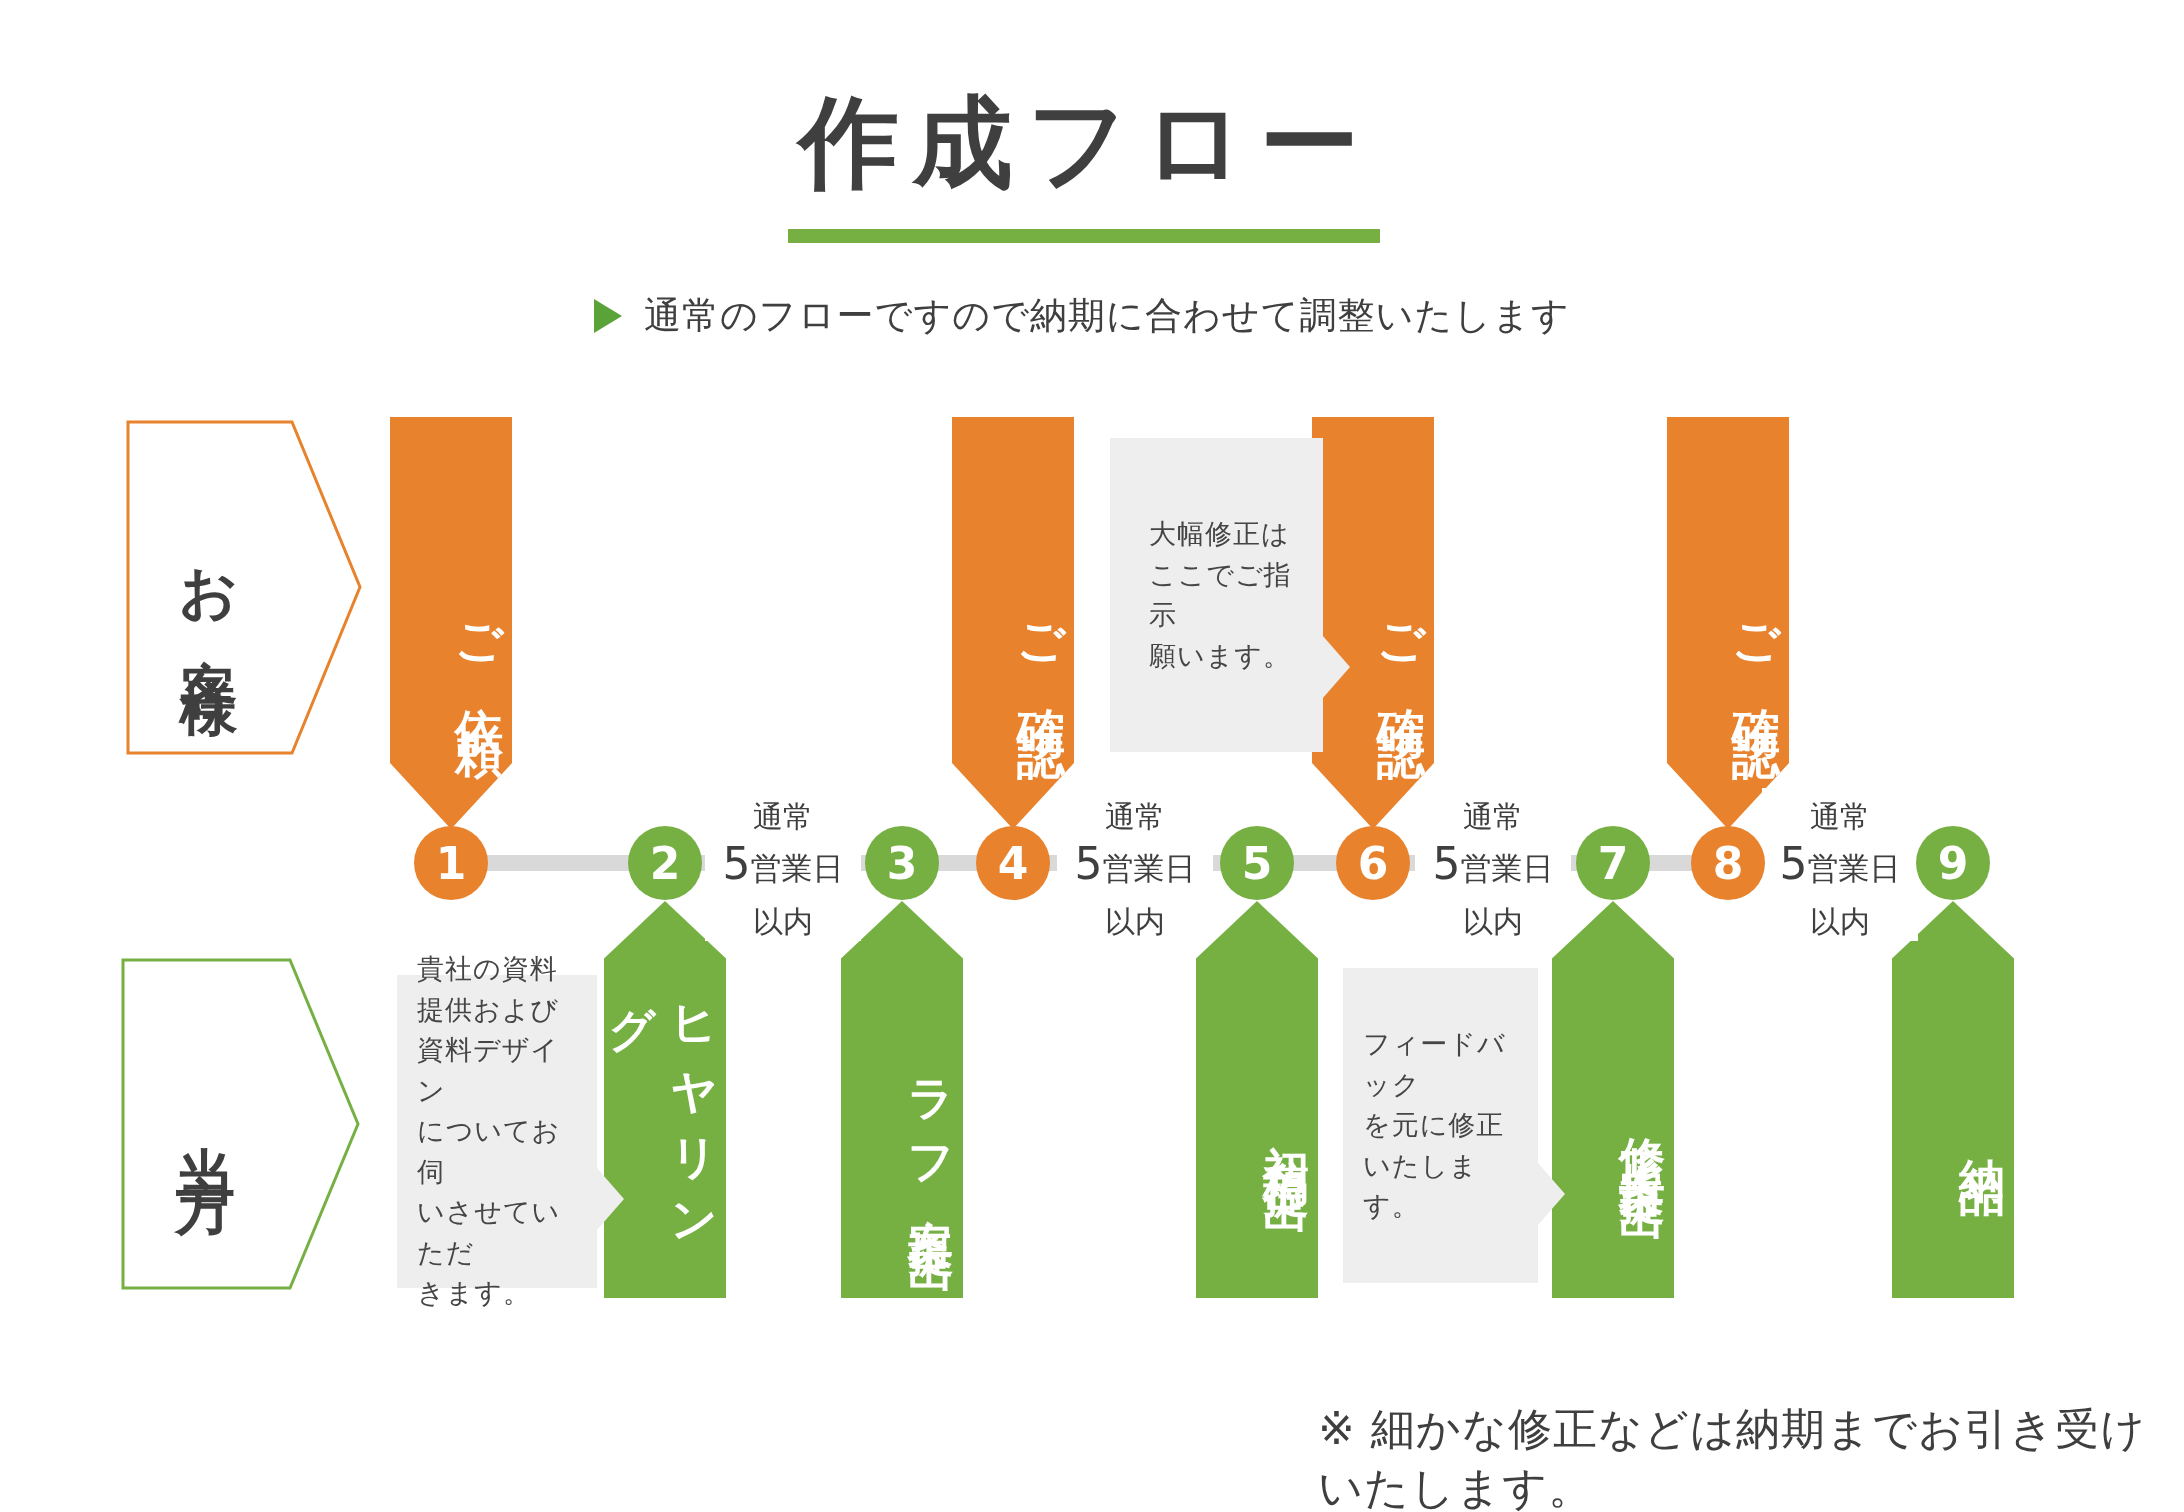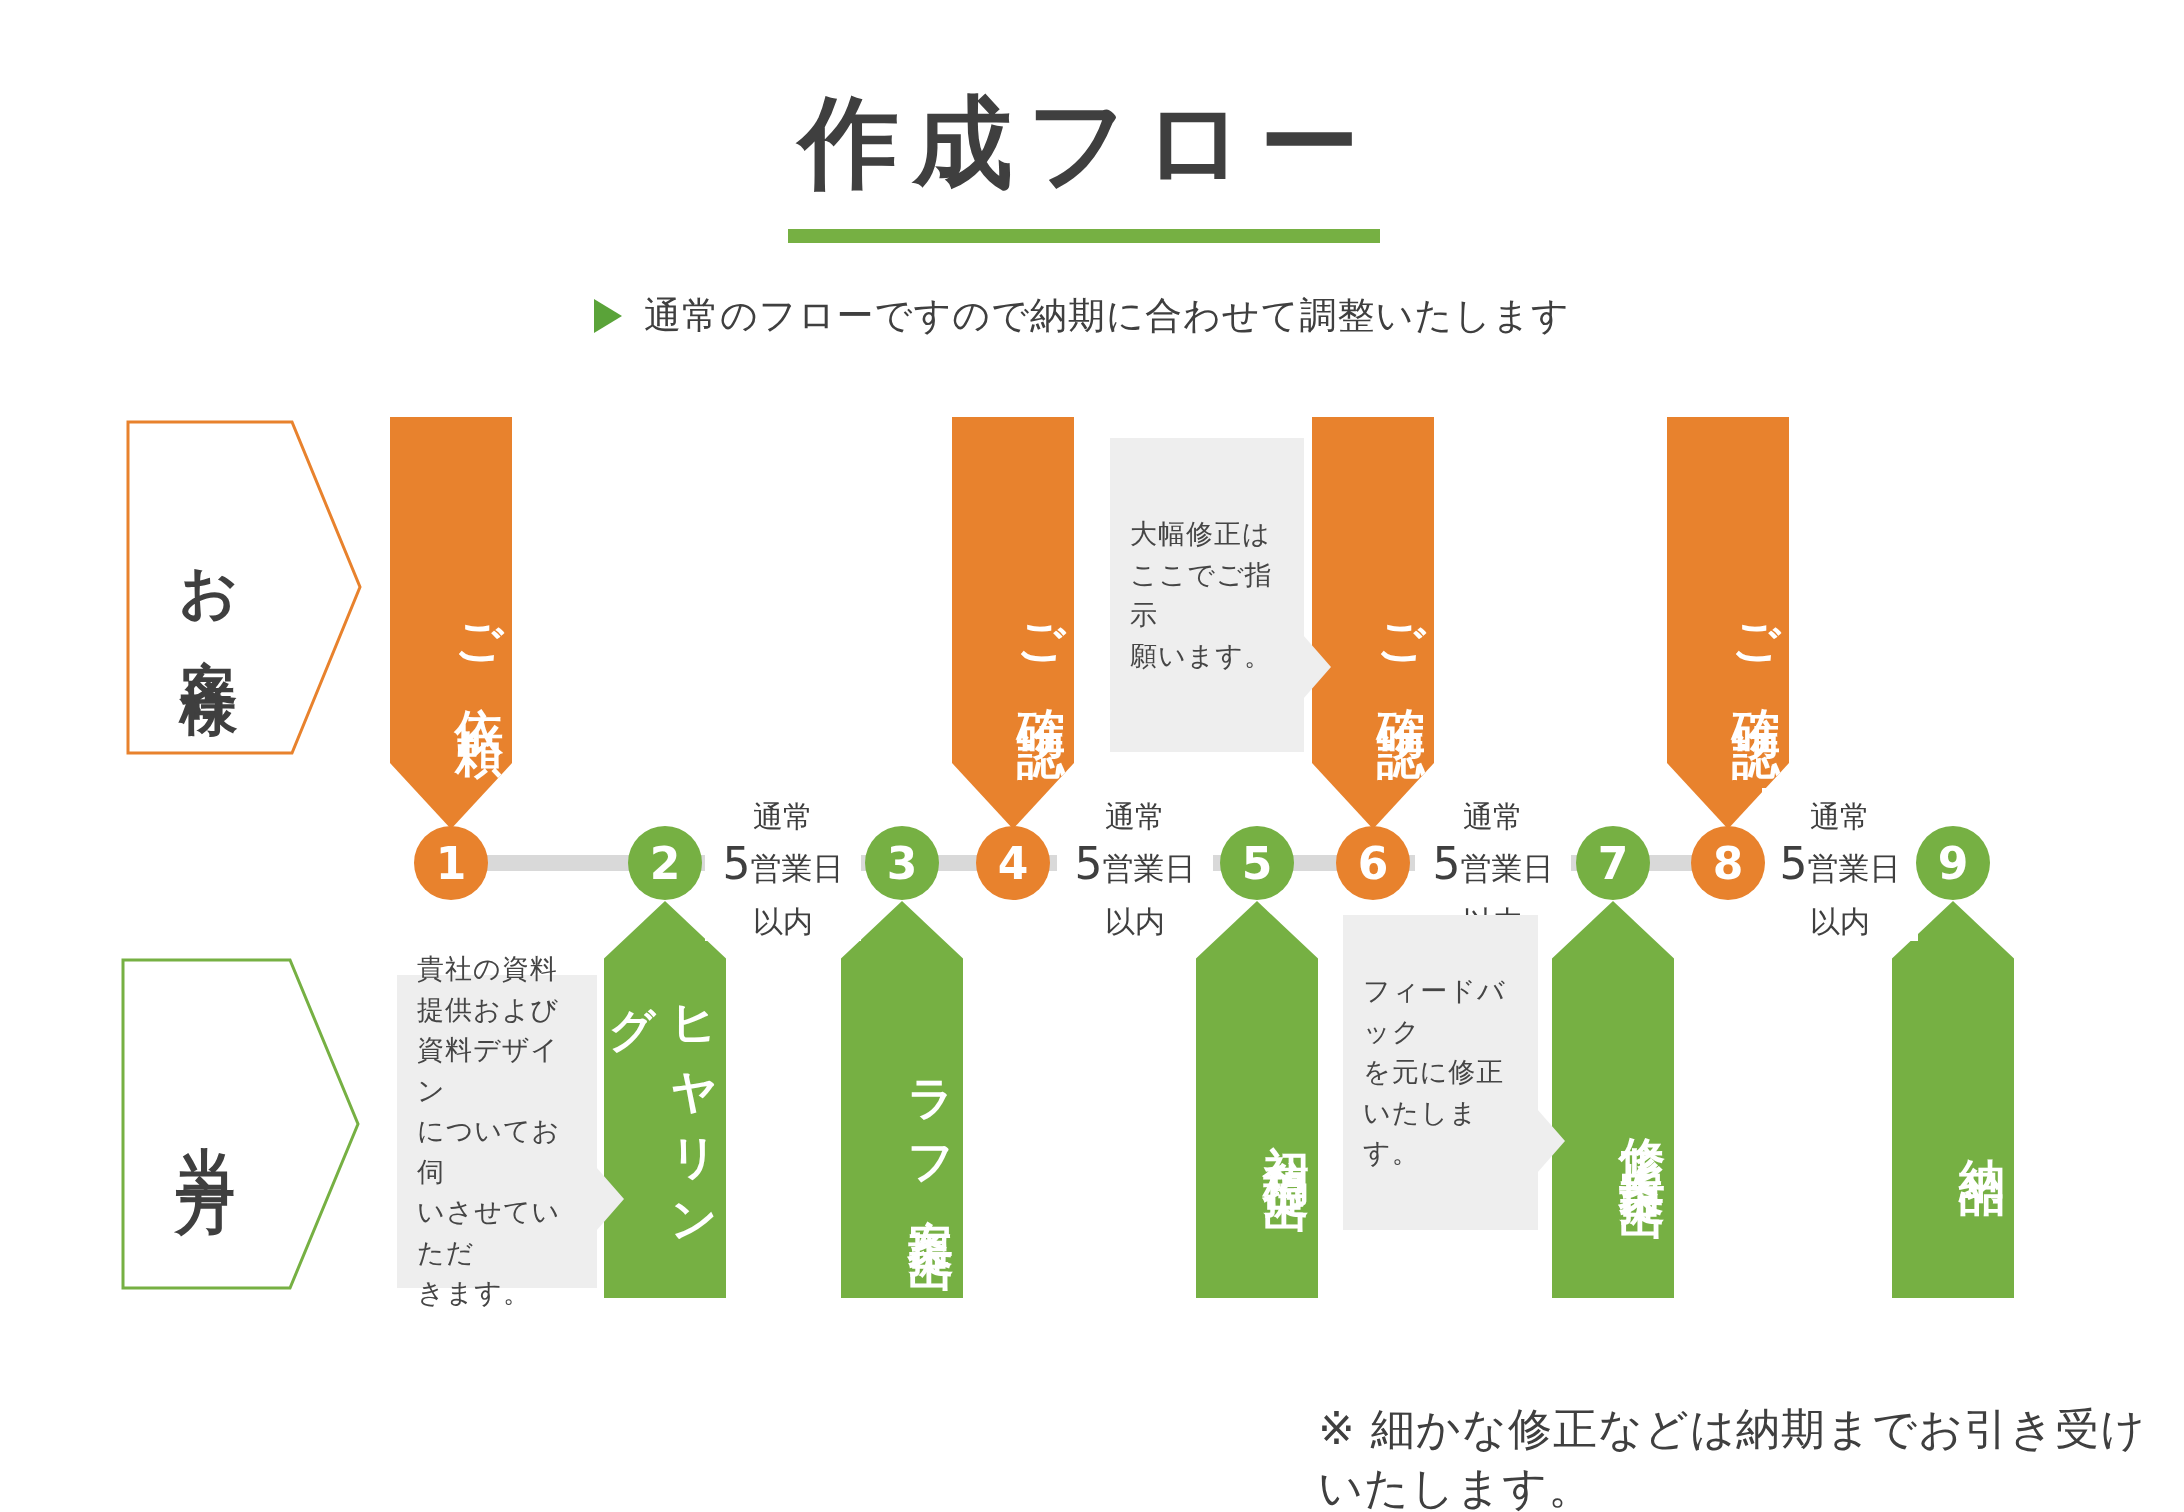--- a/index.html
+++ b/index.html
@@ -193,27 +193,27 @@
 
   <div class="note" style="left:397px;top:962px;width:200px;height:313px;margin-top:13px;">
     <div class="note-text">貴社の資料
 提供および
 資料デザイン
 についてお伺
 いさせていただ
 きます。</div>
     <div class="notch" style="top:192px;"></div>
   </div>
-  <div class="note" style="left:1110px;top:438px;width:194px;height:314px;">
+  <div class="note" style="left:1110px;top:438px;width:194px;height:314px;padding-left:19px;">
     <div class="note-text">大幅修正は
 ここでご指示
 願います。</div>
     <div class="notch" style="top:197px;"></div>
   </div>
-  <div class="note" style="left:1343px;top:915px;width:195px;height:315px;">
+  <div class="note" style="left:1343px;top:968px;width:195px;height:315px;">
     <div class="note-text">フィードバック
 を元に修正
 いたします。</div>
     <div class="notch" style="top:194px;"></div>
   </div>
 
   <div class="footnote">※ 細かな修正などは納期までお引き受けいたします。</div>
 
 </div>
 

